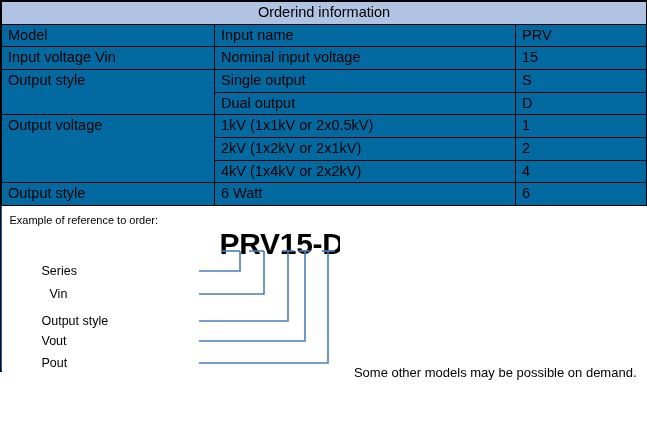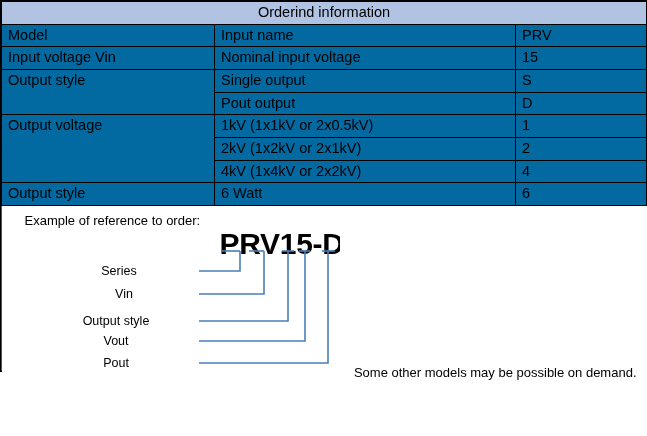--- a/index.html
+++ b/index.html
@@ -63,39 +63,38 @@
     position: relative;
     width: 645px;
     height: 182px;
     overflow: hidden;
     background: #ffffff;
   }
   .example-label {
     position: absolute;
     left: 8px;
     top: 8px;
-    font-size: 13px;
-    white-space: nowrap;
-    margin-left: 15px;
+    font-size: 11px;
+    white-space: nowrap;
   }
   .partnumber {
     position: absolute;
     left: 218px;
     top: 21px;
     font-size: 30px;
     font-weight: bold;
     letter-spacing: -0.3px;
     white-space: nowrap;
     width: 120px;
     overflow: hidden;
   }
   .leader-label {
     position: absolute;
     font-size: 12.5px;
-    text-align: center;
+    text-align: left;
     white-space: nowrap;
   }
   .footer-note {
     position: absolute;
     right: 10px;
     bottom: 7px;
     font-size: 13px;
     white-space: nowrap;
   }
   svg.leaders {
@@ -133,21 +132,21 @@
         <td>Nominal input voltage</td>
         <td>15</td>
       </tr>
 
       <tr>
         <td rowspan="2">Output style</td>
         <td>Single output</td>
         <td>S</td>
       </tr>
       <tr>
-        <td>Pout output</td>
+        <td>Dual output</td>
         <td>D</td>
       </tr>
 
       <tr>
         <td rowspan="3">Output voltage</td>
         <td>1kV (1x1kV or 2x0.5kV)</td>
         <td>1</td>
       </tr>
       <tr>
         <td>2kV (1x2kV or 2x1kV)</td>

